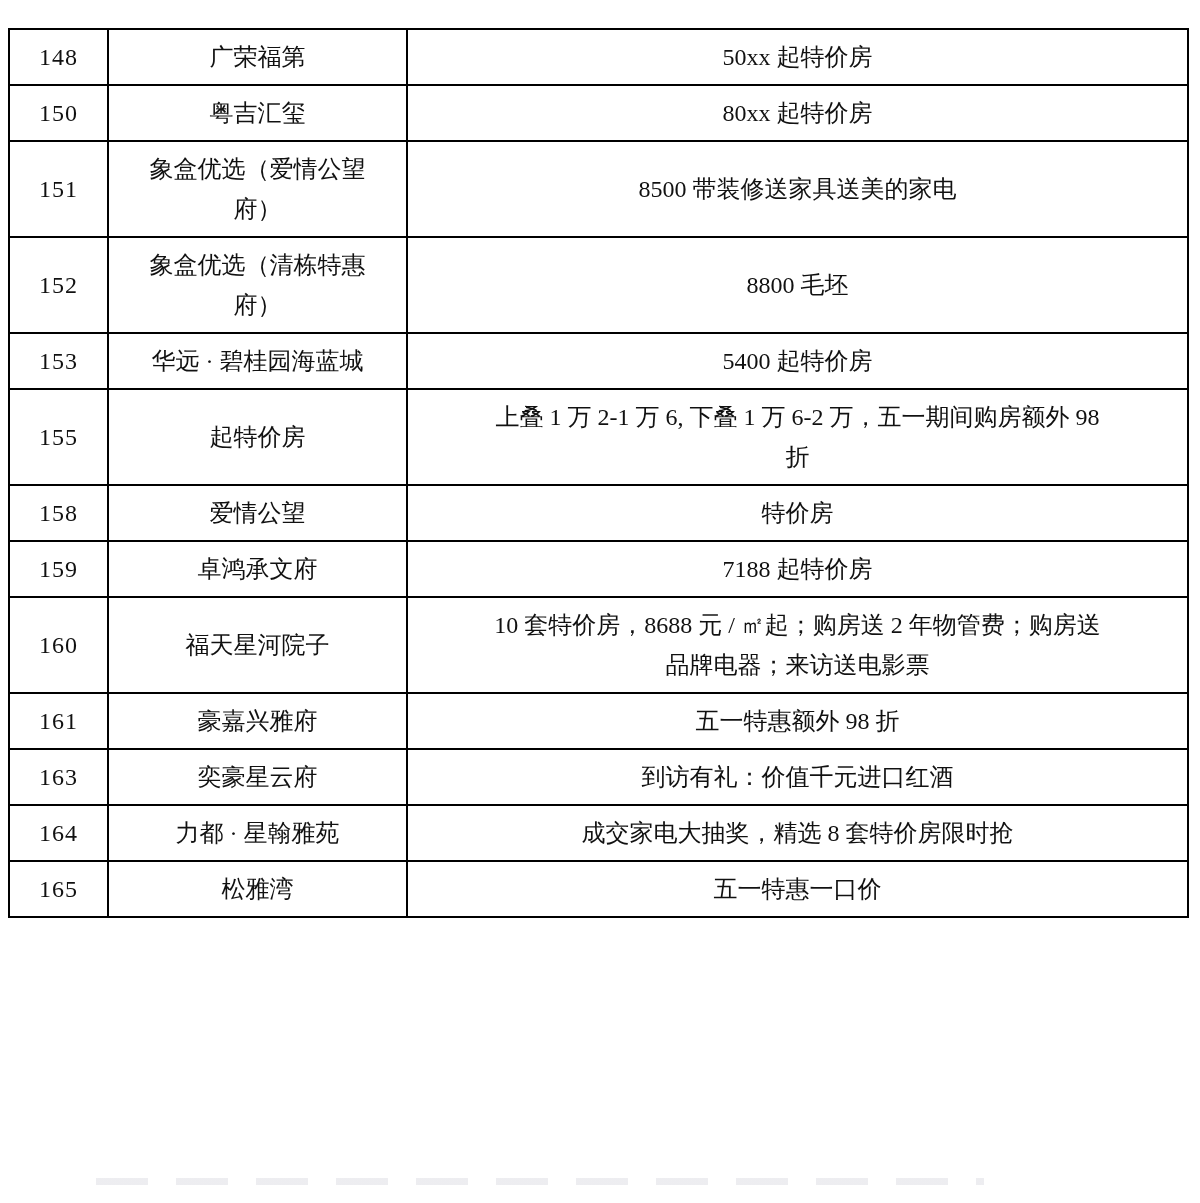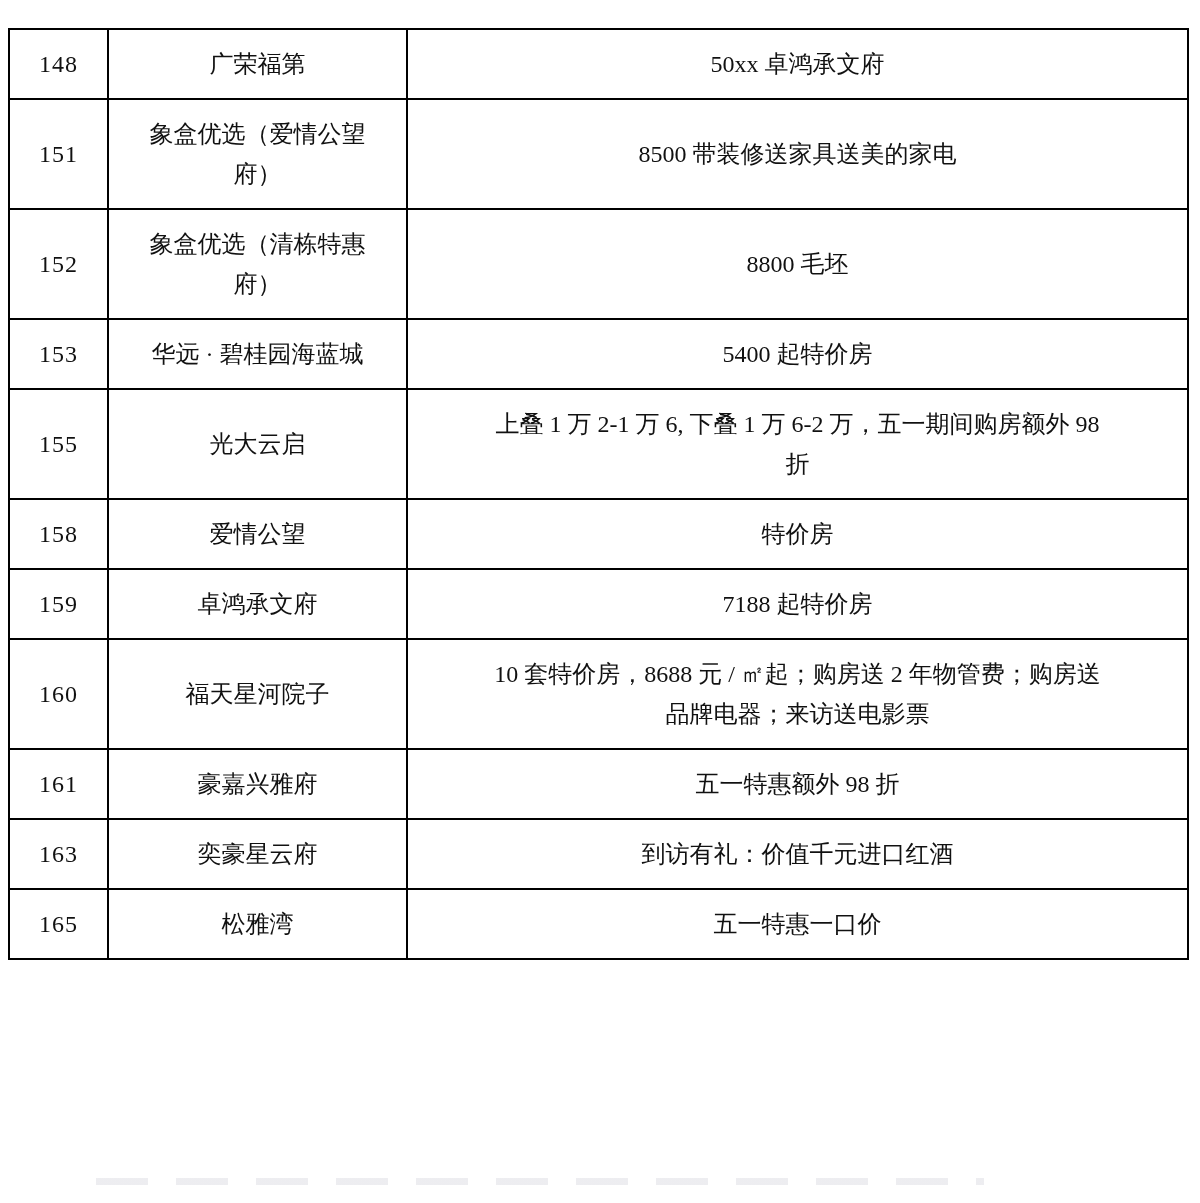--- a/index.html
+++ b/index.html
@@ -29,21 +29,21 @@
     table-layout: fixed;
     font-size: 24px;
     color: #111111;
   }
   table.promo-table td {
     border: 2px solid #000000;
     text-align: center;
     vertical-align: middle;
     line-height: 40px;
     white-space: pre-line;
-    padding: 14px 8px;
+    padding: 7px 8px;
     overflow: hidden;
   }
   tr.r-single { height: 56px; }
   tr.r-double { height: 69px; }
   td.c-no   { font-size: 24px; letter-spacing: 1px; }
   td.c-name { }
   td.c-promo { }
   
   .cutoff {
     position: absolute;
@@ -64,42 +64,47 @@
   <table class="promo-table">
     <colgroup>
       <col style="width:99px">
       <col style="width:299px">
       <col style="width:781px">
     </colgroup>
     <tbody>
       <tr class="r-single">
         <td class="c-no">148</td>
         <td class="c-name">广荣福第</td>
-        <td class="c-promo">50xx 卓鸿承文府</td>
+        <td class="c-promo">50xx 起特价房</td>
+      </tr>
+      <tr class="r-single">
+        <td class="c-no">150</td>
+        <td class="c-name">粤吉汇玺</td>
+        <td class="c-promo">80xx 起特价房</td>
       </tr>
       <tr class="r-double">
         <td class="c-no">151</td>
         <td class="c-name">象盒优选（爱情公望
 府）</td>
         <td class="c-promo">8500 带装修送家具送美的家电</td>
       </tr>
       <tr class="r-double">
         <td class="c-no">152</td>
         <td class="c-name">象盒优选（清栋特惠
 府）</td>
         <td class="c-promo">8800 毛坯</td>
       </tr>
       <tr class="r-single">
         <td class="c-no">153</td>
         <td class="c-name">华远 · 碧桂园海蓝城</td>
         <td class="c-promo">5400 起特价房</td>
       </tr>
       <tr class="r-double">
         <td class="c-no">155</td>
-        <td class="c-name">光大云启</td>
+        <td class="c-name">起特价房</td>
         <td class="c-promo">上叠 1 万 2-1 万 6, 下叠 1 万 6-2 万，五一期间购房额外 98
 折</td>
       </tr>
       <tr class="r-single">
         <td class="c-no">158</td>
         <td class="c-name">爱情公望</td>
         <td class="c-promo">特价房</td>
       </tr>
       <tr class="r-single">
         <td class="c-no">159</td>
@@ -116,20 +121,25 @@
         <td class="c-no">161</td>
         <td class="c-name">豪嘉兴雅府</td>
         <td class="c-promo">五一特惠额外 98 折</td>
       </tr>
       <tr class="r-single">
         <td class="c-no">163</td>
         <td class="c-name">奕豪星云府</td>
         <td class="c-promo">到访有礼：价值千元进口红酒</td>
       </tr>
       <tr class="r-single">
+        <td class="c-no">164</td>
+        <td class="c-name">力都 · 星翰雅苑</td>
+        <td class="c-promo">成交家电大抽奖，精选 8 套特价房限时抢</td>
+      </tr>
+      <tr class="r-single">
         <td class="c-no">165</td>
         <td class="c-name">松雅湾</td>
         <td class="c-promo">五一特惠一口价</td>
       </tr>
     </tbody>
   </table>
 
   <div class="cutoff"></div>
 </div>
 

